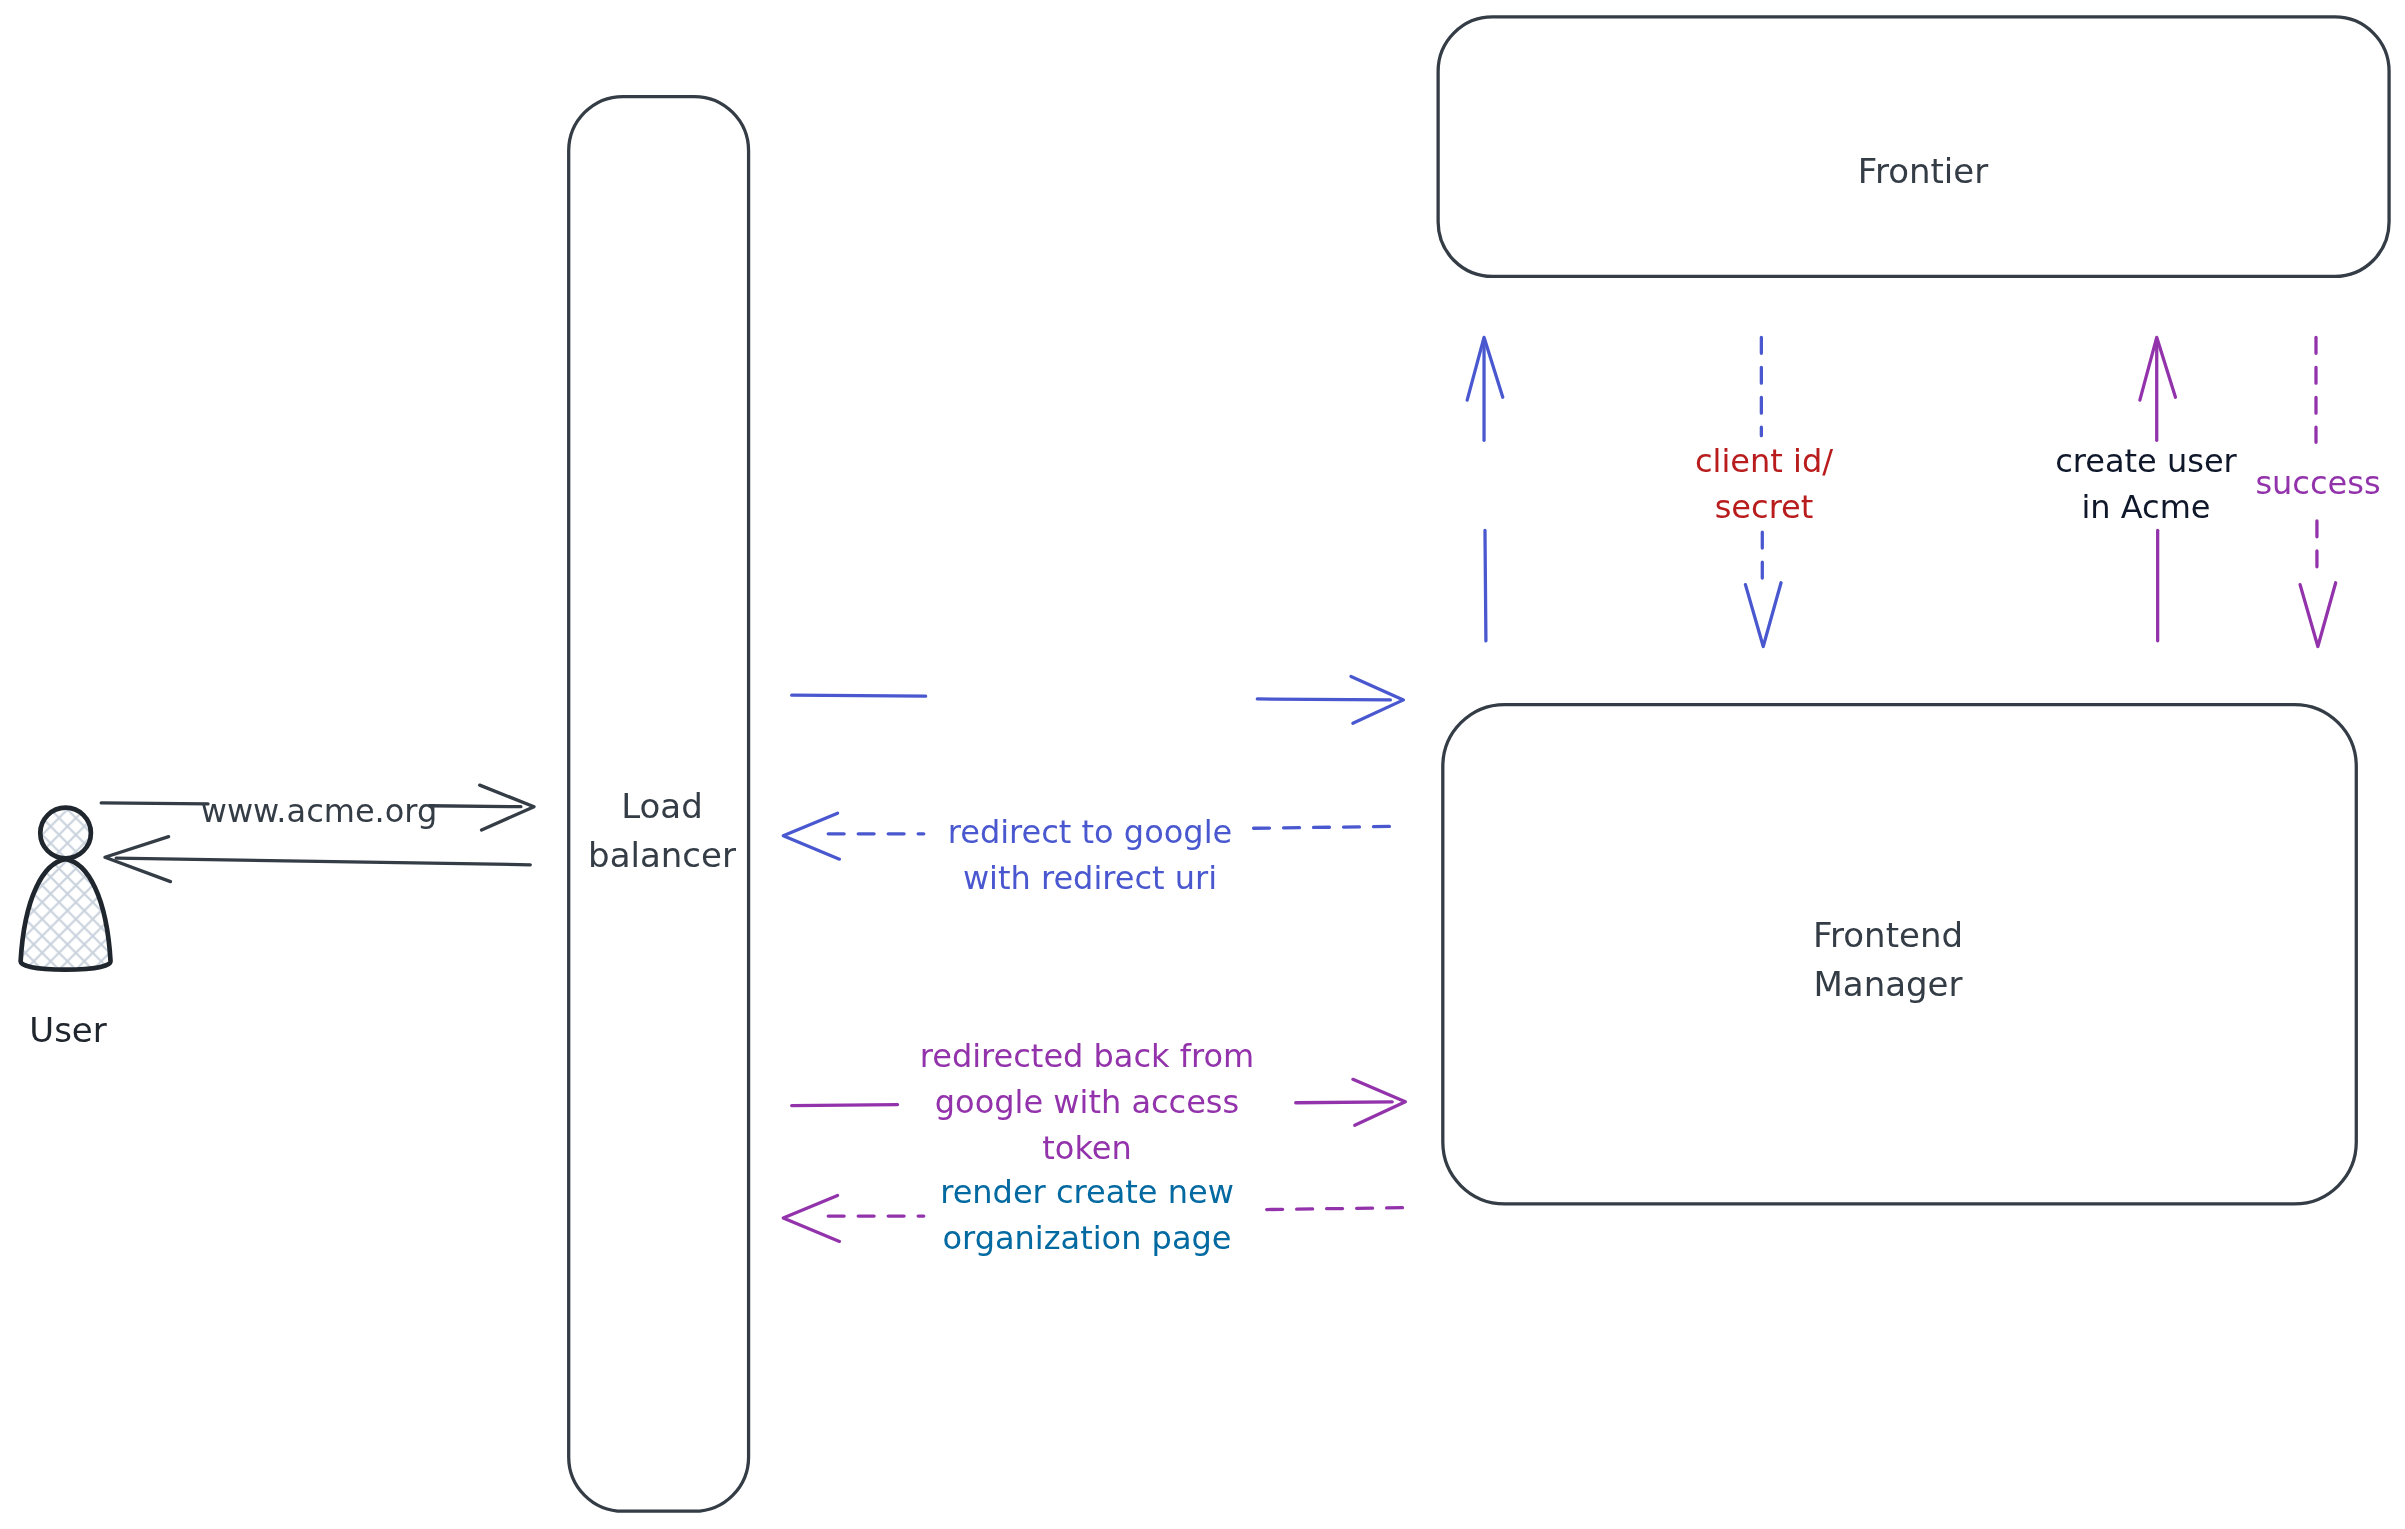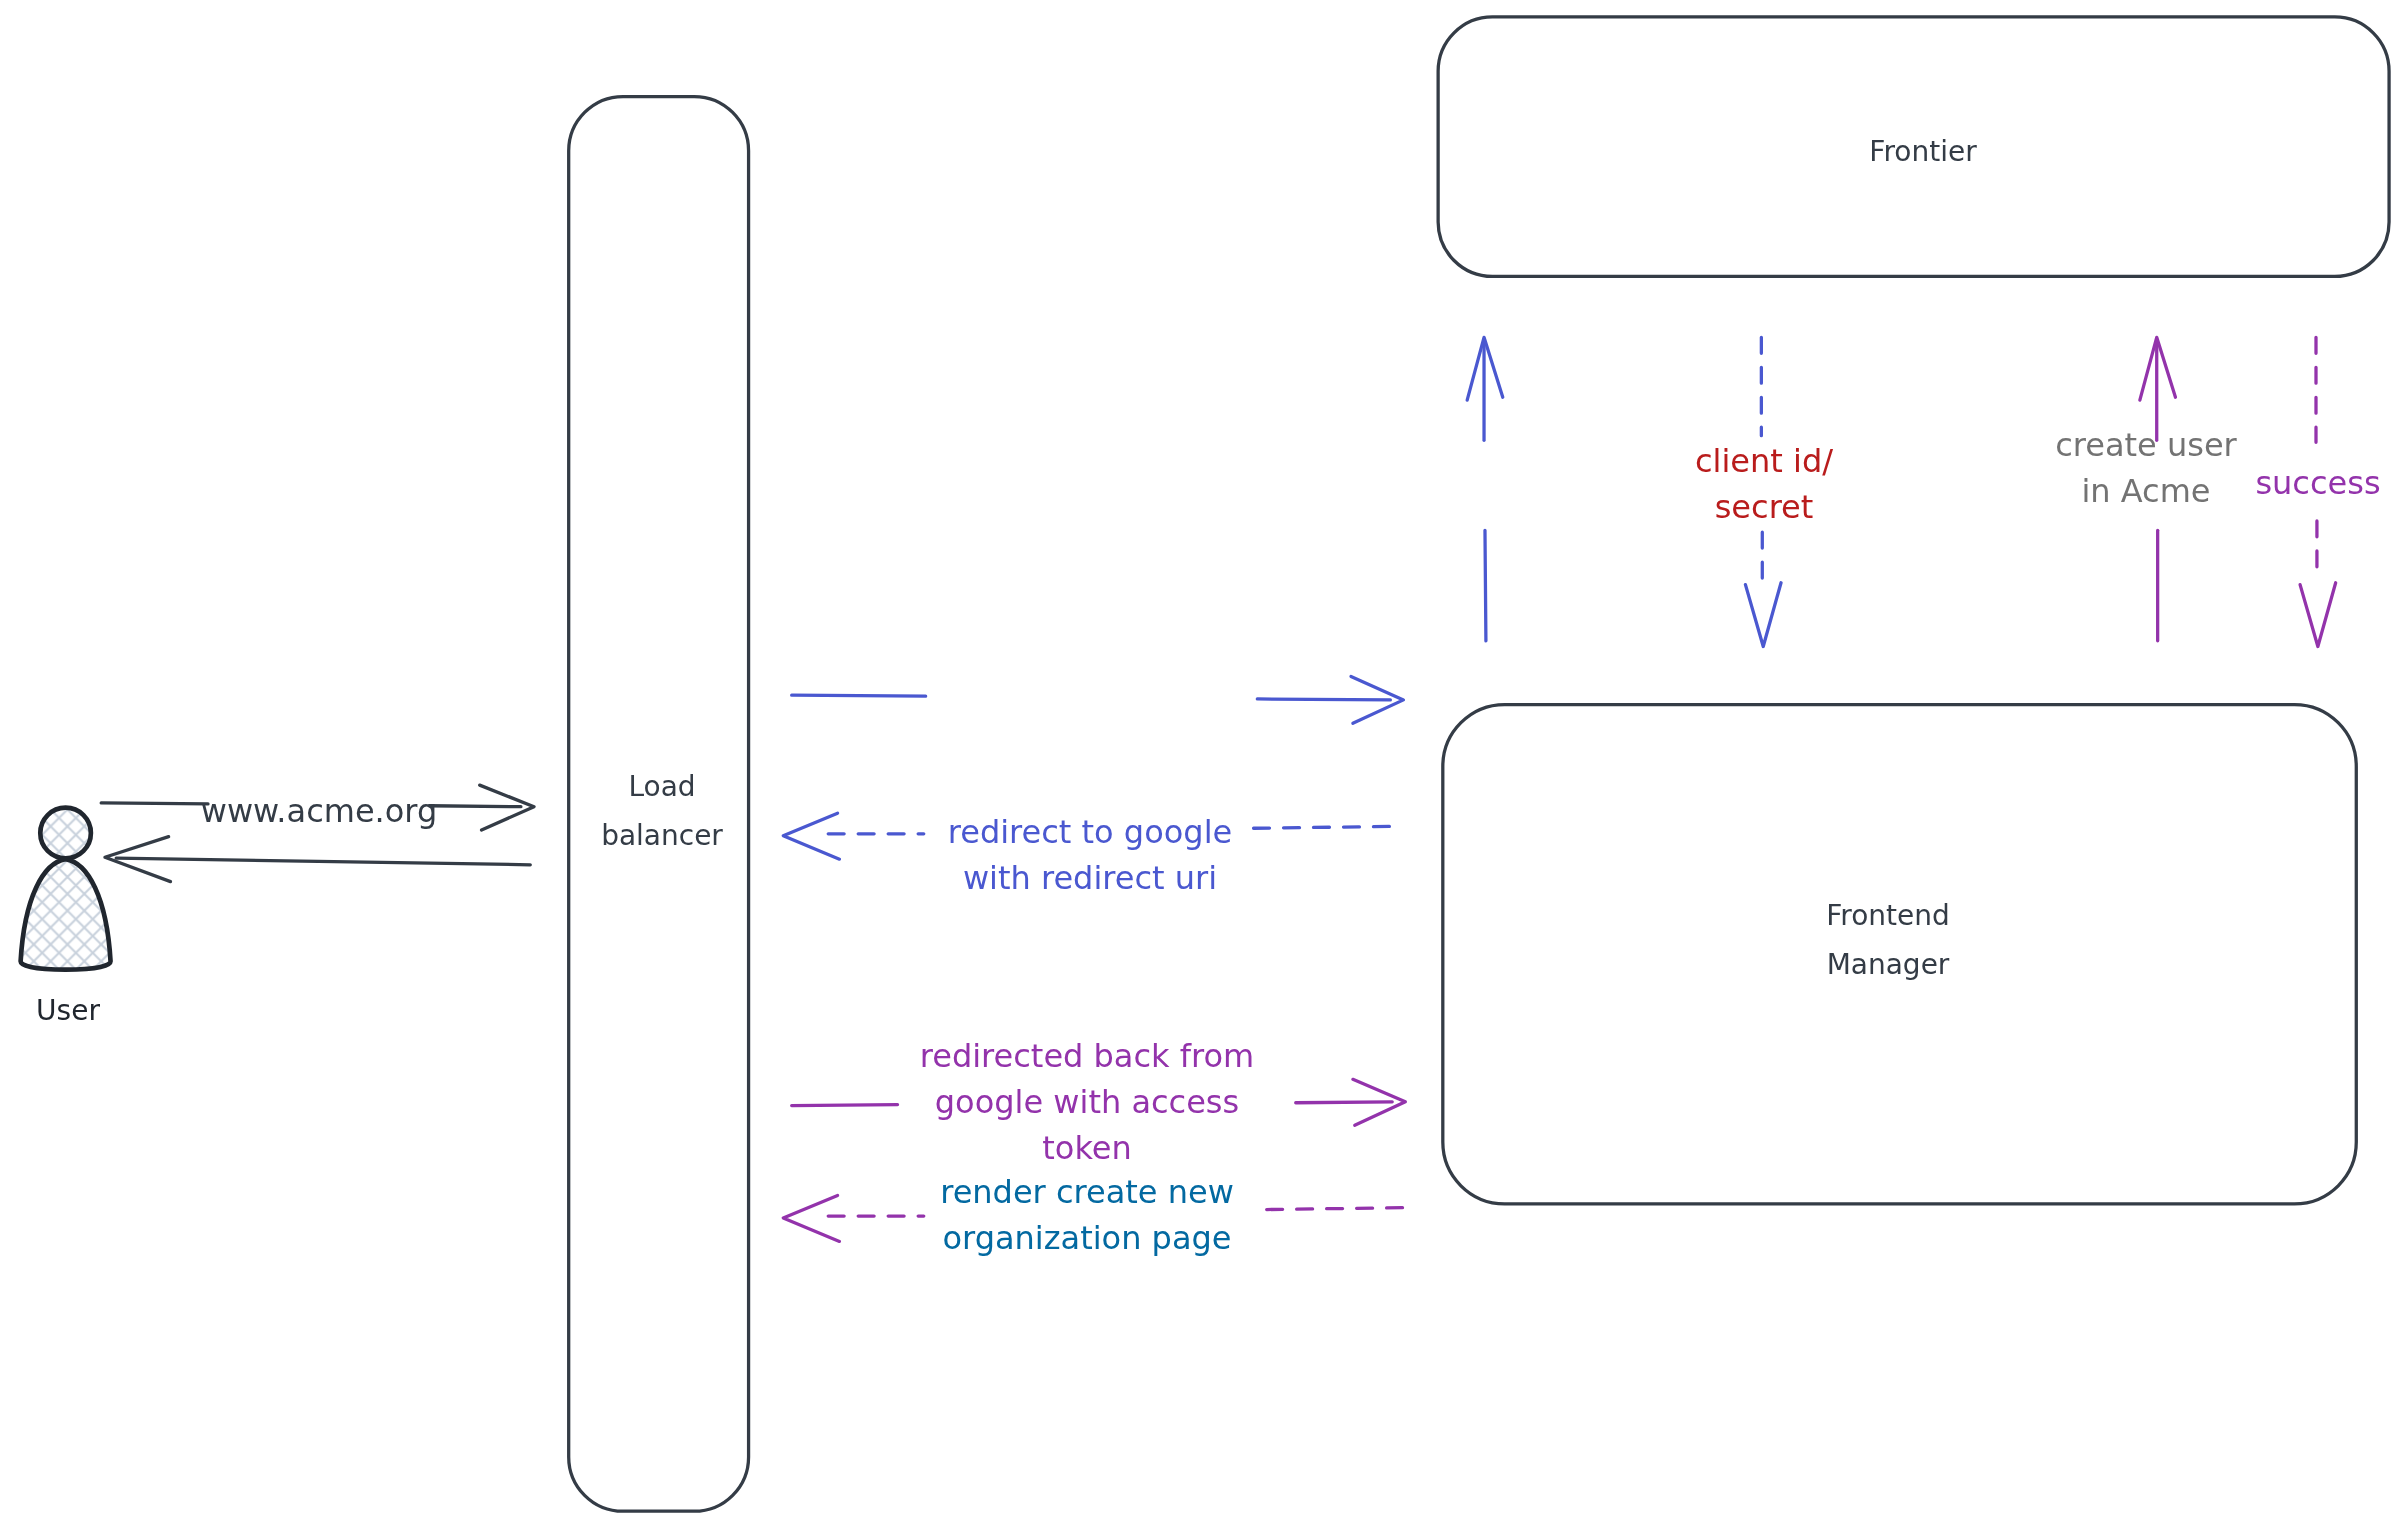--- a/index.html
+++ b/index.html
@@ -12,21 +12,21 @@
     overflow: hidden;
   }
   .canvas svg { position: absolute; left: 0; top: 0; }
   .lbl {
     position: absolute;
     transform: translate(-50%, -50%);
     white-space: pre-line;
     text-align: center;
     pointer-events: none;
   }
-  .node-lbl { font-size: 28px; line-height: 49px; }
+  .node-lbl { font-size: 34px; line-height: 49px; margin-top: 20px; }
   .edge-lbl { font-size: 32px; line-height: 46px; }
 </style>
 </head>
 <body>
 
 <div class="canvas">
 
   <svg width="2405" height="1530" viewBox="0 0 2567 1633">
     <defs>
       <pattern id="crosshatch" patternUnits="userSpaceOnUse" width="18" height="18">
@@ -115,18 +115,18 @@
   <div class="lbl edge-lbl" style="left: 319px; top: 811px; color: rgb(52, 60, 70);">www.acme.org</div>
   <div class="lbl edge-lbl" style="left: 1090px; top: 832px; color: rgb(74, 88, 208); margin-top: 23px;">redirect to google
 with redirect uri</div>
   <div class="lbl edge-lbl" style="left: 1087px; top: 1102px; color: rgb(147, 51, 171);">redirected back from
 google with access
 token</div>
   <div class="lbl edge-lbl" style="left: 1087px; top: 1215px; color: #0369a1;">render create new
 organization page</div>
   <div class="lbl edge-lbl" style="left: 1764px; top: 484px; color: #b91c1c;">client id/
 secret</div>
-  <div class="lbl edge-lbl" style="left: 2146px; top: 468px; color: #737373;">create user
+  <div class="lbl edge-lbl" style="left: 2146px; top: 484px; color: #0f172a;">create user
 in Acme</div>
   <div class="lbl edge-lbl" style="left: 2318px; top: 483px; color: rgb(147, 51, 171);">success</div>
 
 </div>
 
 
 </body></html>

